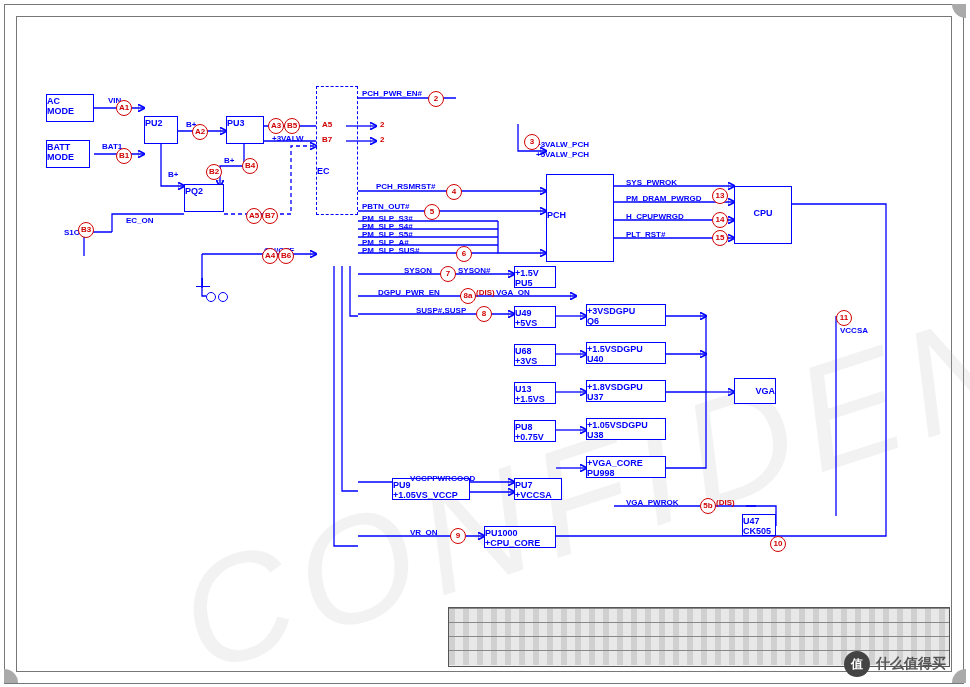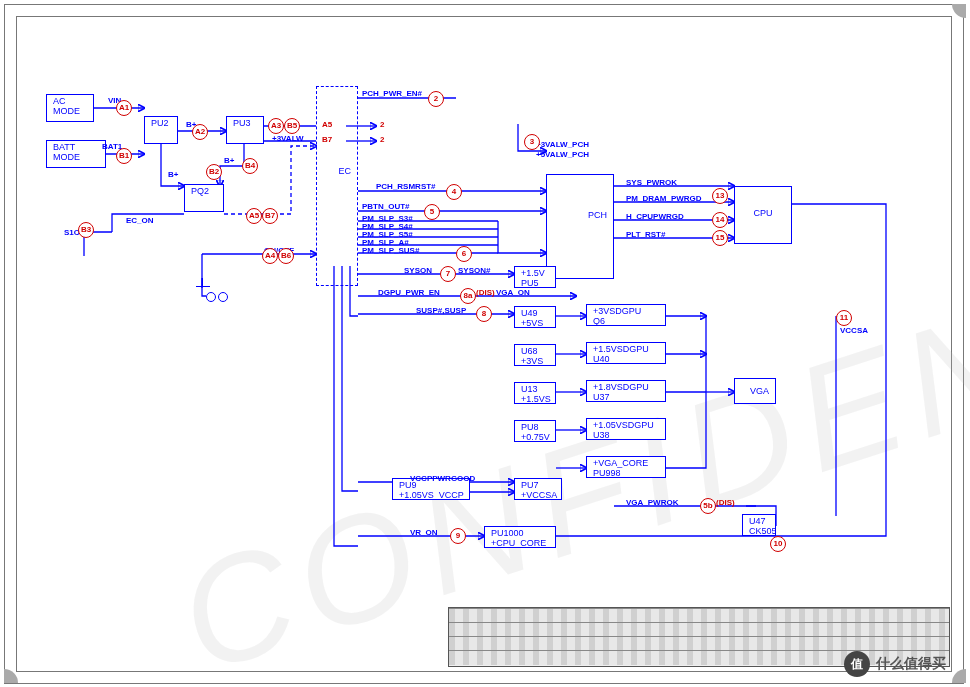--- a/index.html
+++ b/index.html
@@ -2,21 +2,21 @@
 <html><head>
 <meta charset="utf-8">
 <style>
 html,body{margin:0;padding:0;width:970px;height:687px;font-family:Arial,Helvetica,sans-serif;background:#fff;overflow:hidden}
 .page{position:relative;width:970px;height:687px;background:#fff}
 .frame{position:absolute;border:1px solid #777}
 .outer-frame{left:4px;top:4px;width:958px;height:678px}
 .inner-frame{left:16px;top:16px;width:934px;height:654px}
 .drawing{position:absolute;left:16px;top:16px;width:934px;height:654px}
 .watermark{position:absolute;left:140px;top:330px;font-size:150px;color:#bbb;opacity:.18;font-weight:400;letter-spacing:.08em;font-style:italic;transform:rotate(-18deg);pointer-events:none;white-space:nowrap}
-.box{position:absolute;border:1.5px solid #0000ff;color:#0000ff;font-size:9px;font-weight:400;line-height:1.1;padding:2px 6px;box-sizing:border-box;background:#fff}
+.box{position:absolute;border:1.5px solid #0000ff;color:#0000ff;font-size:9px;font-weight:700;line-height:1.1;padding:2px 0;box-sizing:border-box;background:#fff}
 .box.nofill{background:transparent}
 .dash{border-style:dashed}
 .lbl{position:absolute;color:#0000ff;font-size:8px;font-weight:700;white-space:nowrap}
 .rlbl{position:absolute;color:#d00000;font-size:8px;font-weight:700;white-space:nowrap}
 .bubble{position:absolute;width:14px;height:14px;border:1.2px solid #d00000;border-radius:50%;color:#d00000;font-size:8px;font-weight:700;text-align:center;line-height:14px;background:#fff}
 svg.wires{position:absolute;left:0;top:0;width:934px;height:654px;pointer-events:none}
 .wires line,.wires polyline,.wires path{stroke:#0000ff;stroke-width:1.3;fill:none}
 .wires .dash{stroke-dasharray:4 3}
 .wires .arrow{marker-end:url(#ah)}
 .corner{position:absolute;background:#aaa}
@@ -126,26 +126,26 @@
 <polyline points="760,510 760,490 730,490"></polyline>
 
 <line x1="820" y1="300" x2="820" y2="500"></line>
 
 <polyline points="318,250 318,530 342,530"></polyline>
 <polyline points="326,250 326,475 342,475"></polyline>
 <polyline points="334,250 334,300 342,300"></polyline>
 </svg>
 
 <div class="box" style="left:30px;top:78px;width:48px;height:28px">AC<br>MODE</div>
-<div class="box" style="left:30px;top:124px;width:60px;height:28px">BATT<br>MODE</div>
+<div class="box" style="left:30px;top:124px;width:44px;height:28px">BATT<br>MODE</div>
 <div class="box" style="left:128px;top:100px;width:34px;height:28px">PU2</div>
 <div class="box" style="left:210px;top:100px;width:38px;height:28px">PU3</div>
 <div class="box" style="left:168px;top:168px;width:40px;height:28px">PQ2</div>
-<div class="box dash nofill" style="left:300px;top:70px;width:42px;height:200px;text-align:right;padding-top:80px">EC</div>
-<div class="box" style="left:530px;top:158px;width:68px;height:105px;text-align:right;padding-top:36px">PCH</div>
+<div class="box dash nofill" style="left:300px;top:70px;width:42px;height:129px;text-align:left;padding-top:80px">EC</div>
+<div class="box" style="left:530px;top:158px;width:68px;height:88px;text-align:left;padding-top:36px">PCH</div>
 <div class="box" style="left:718px;top:170px;width:58px;height:58px;text-align:center;padding-top:22px">CPU</div>
 
 <div class="box" style="left:498px;top:250px;width:42px;height:22px">+1.5V<br>PU5</div>
 <div class="box" style="left:498px;top:290px;width:42px;height:22px">U49<br>+5VS</div>
 <div class="box" style="left:498px;top:328px;width:42px;height:22px">U68<br>+3VS</div>
 <div class="box" style="left:498px;top:366px;width:42px;height:22px">U13<br>+1.5VS</div>
 <div class="box" style="left:498px;top:404px;width:42px;height:22px">PU8<br>+0.75V</div>
 <div class="box" style="left:376px;top:462px;width:78px;height:22px">PU9<br>+1.05VS_VCCP</div>
 <div class="box" style="left:498px;top:462px;width:48px;height:22px">PU7<br>+VCCSA</div>
 <div class="box" style="left:468px;top:510px;width:72px;height:22px">PU1000<br>+CPU_CORE</div>

